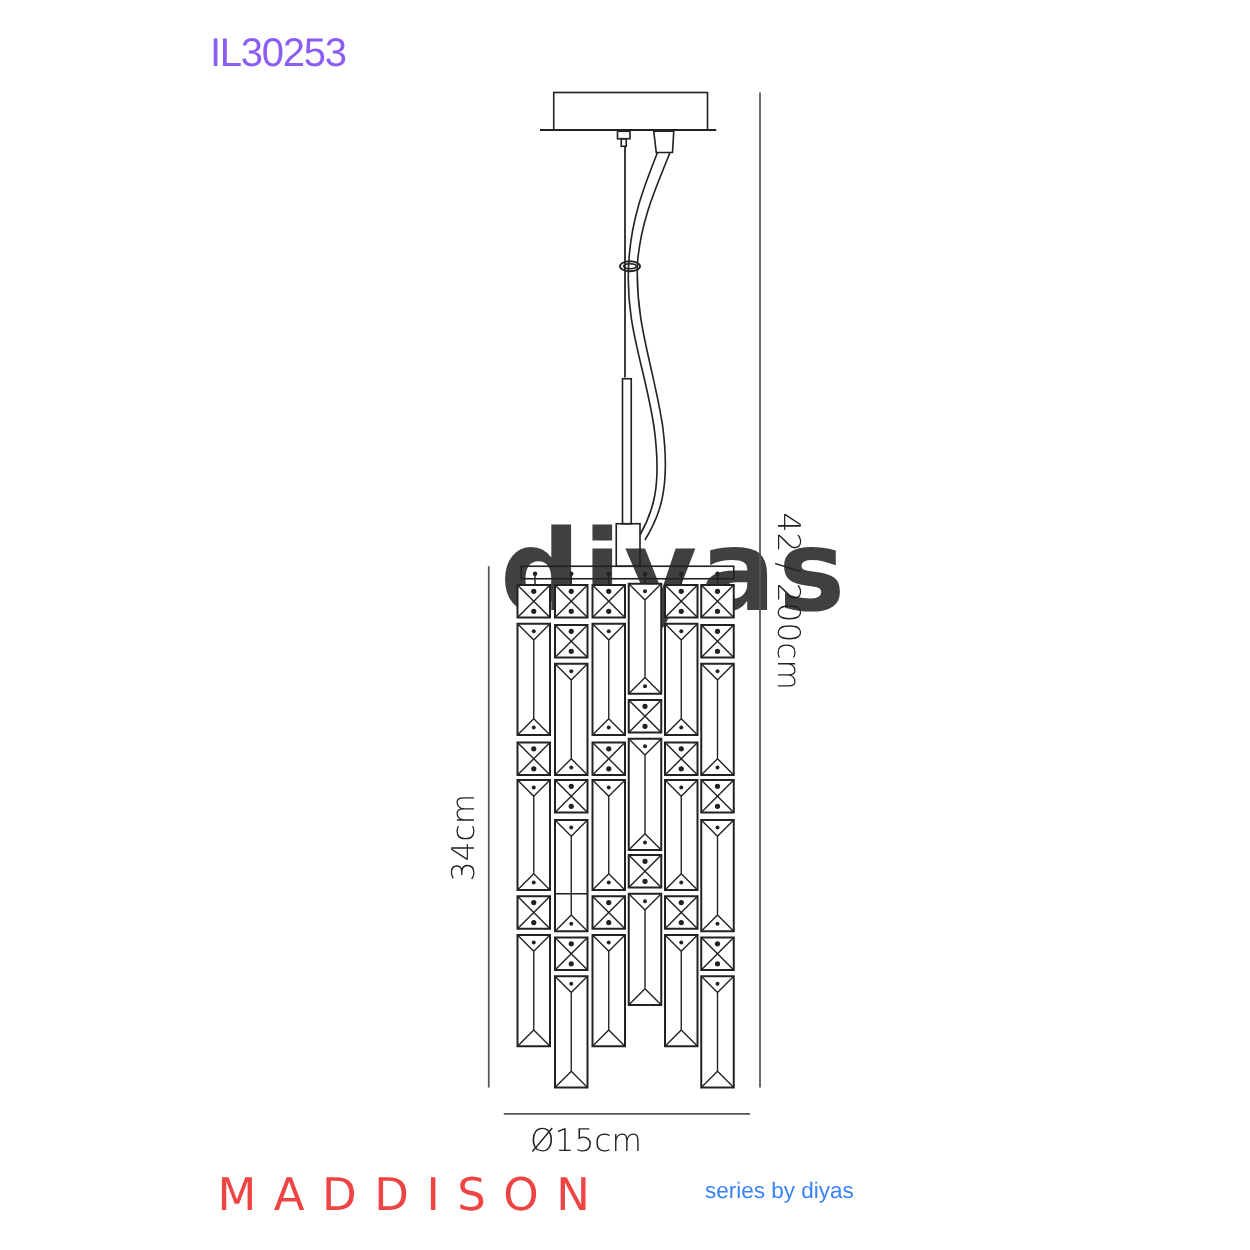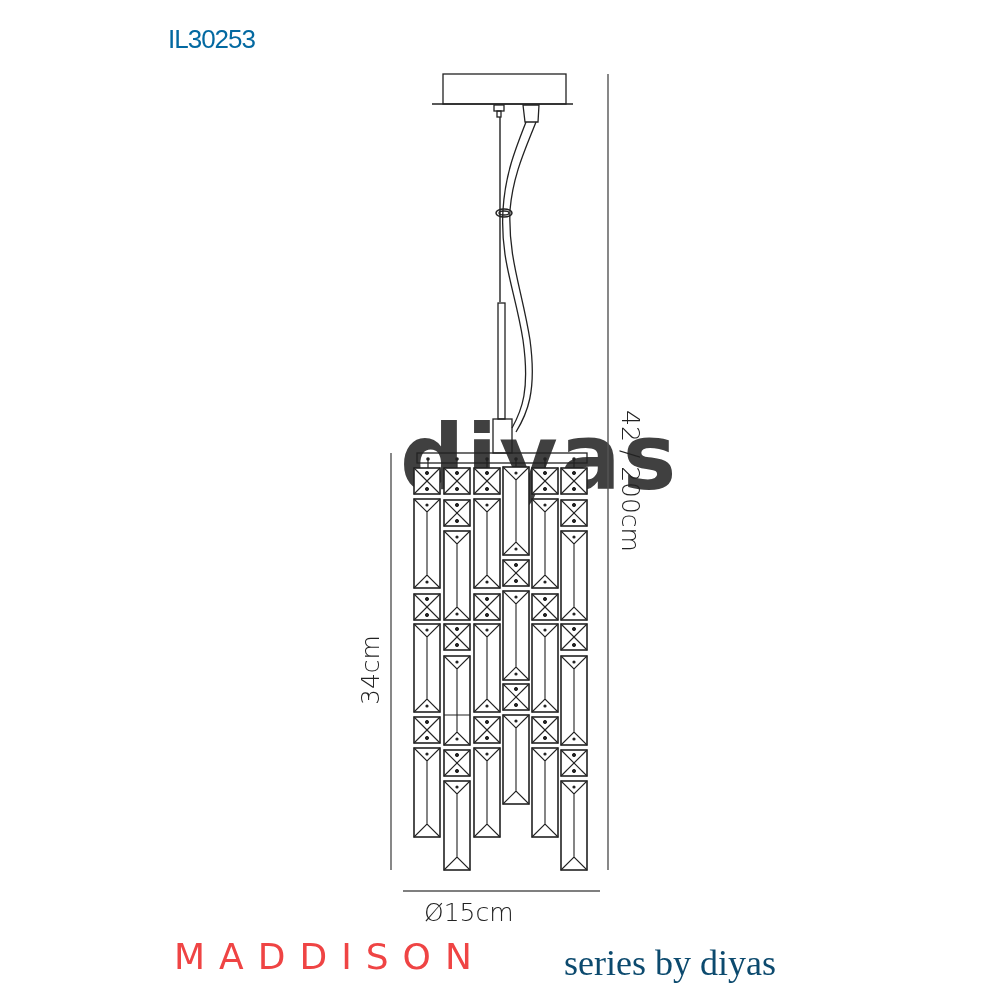--- a/index.html
+++ b/index.html
@@ -1,34 +1,34 @@
 <!DOCTYPE html>
 <html><head>
 <meta charset="utf-8">
 <style>
   html, body { margin: 0; padding: 0; background: #ffffff; }
   body { width: 1000px; height: 1000px; position: relative; overflow: hidden; font-family: "Liberation Sans", sans-serif; }
   .code {
     position: absolute; left: 168px; top: 24px;
-    font-family: "Liberation Sans", sans-serif; font-size: 26px; font-weight: 400;
-    color: #0369a1; letter-spacing: -1px;
+    font-family: "Liberation Sans", sans-serif; font-size: 32px; font-weight: 400;
+    color: #8b5cf6; letter-spacing: -1px;
   }
   .dim-label {
     position: absolute; font-family: "DejaVu Sans", sans-serif; color: #222; font-size: 25px; font-weight: 300;
     white-space: nowrap;
   }
   .dim-h { transform: rotate(90deg); transform-origin: left top; }
   .dim-v34 { transform: rotate(-90deg); transform-origin: left top; }
   .brand {
     position: absolute; left: 174px; top: 936px;
     font-family: "DejaVu Sans", sans-serif; font-size: 36px; letter-spacing: 14px; color: #ef4444; font-weight: 400;
   }
   .series {
     position: absolute; left: 564px; top: 942px;
-    font-family: Liberation Serif, serif; font-size: 36px; color: #0c4a6e;
+    font-family: Liberation Sans, sans-serif; font-size: 18px; color: #3b82f6;
   }
   svg.drawing { position: absolute; left: 0; top: 0; }
   .watermark {
     position: absolute; left: 400px; top: 405px; font-family: "DejaVu Sans", sans-serif;
     font-size: 90px; font-weight: 700; color: #404040; letter-spacing: 2px; z-index: 0;
   }
 </style>
 </head>
 <body>
 

